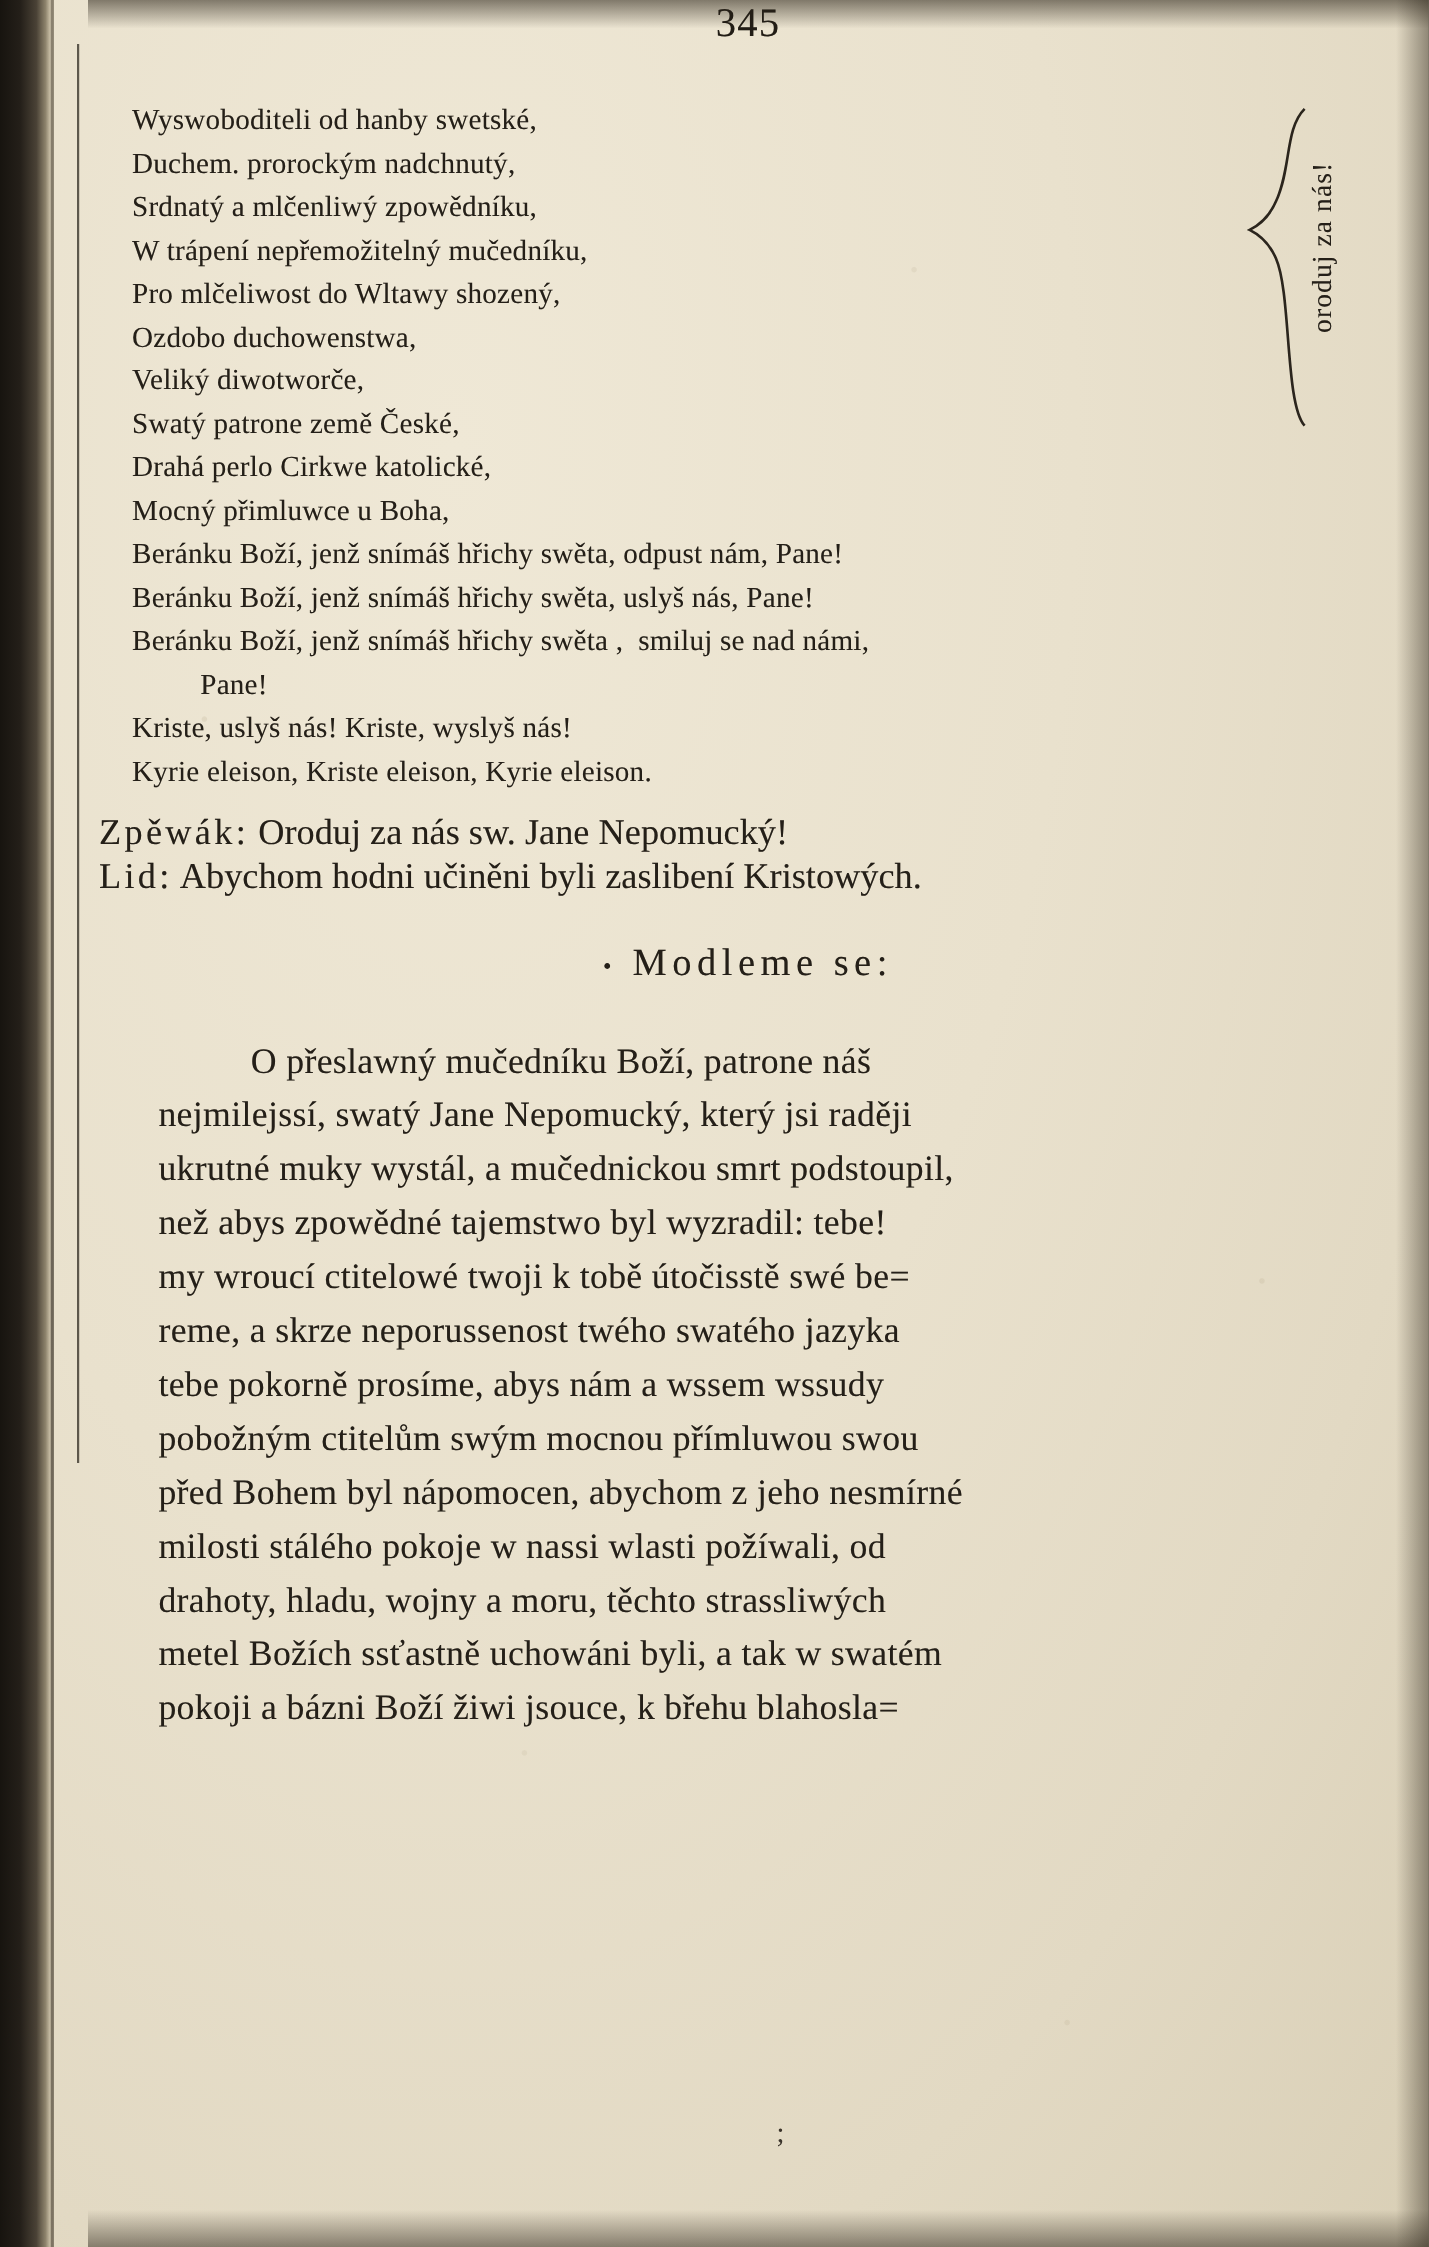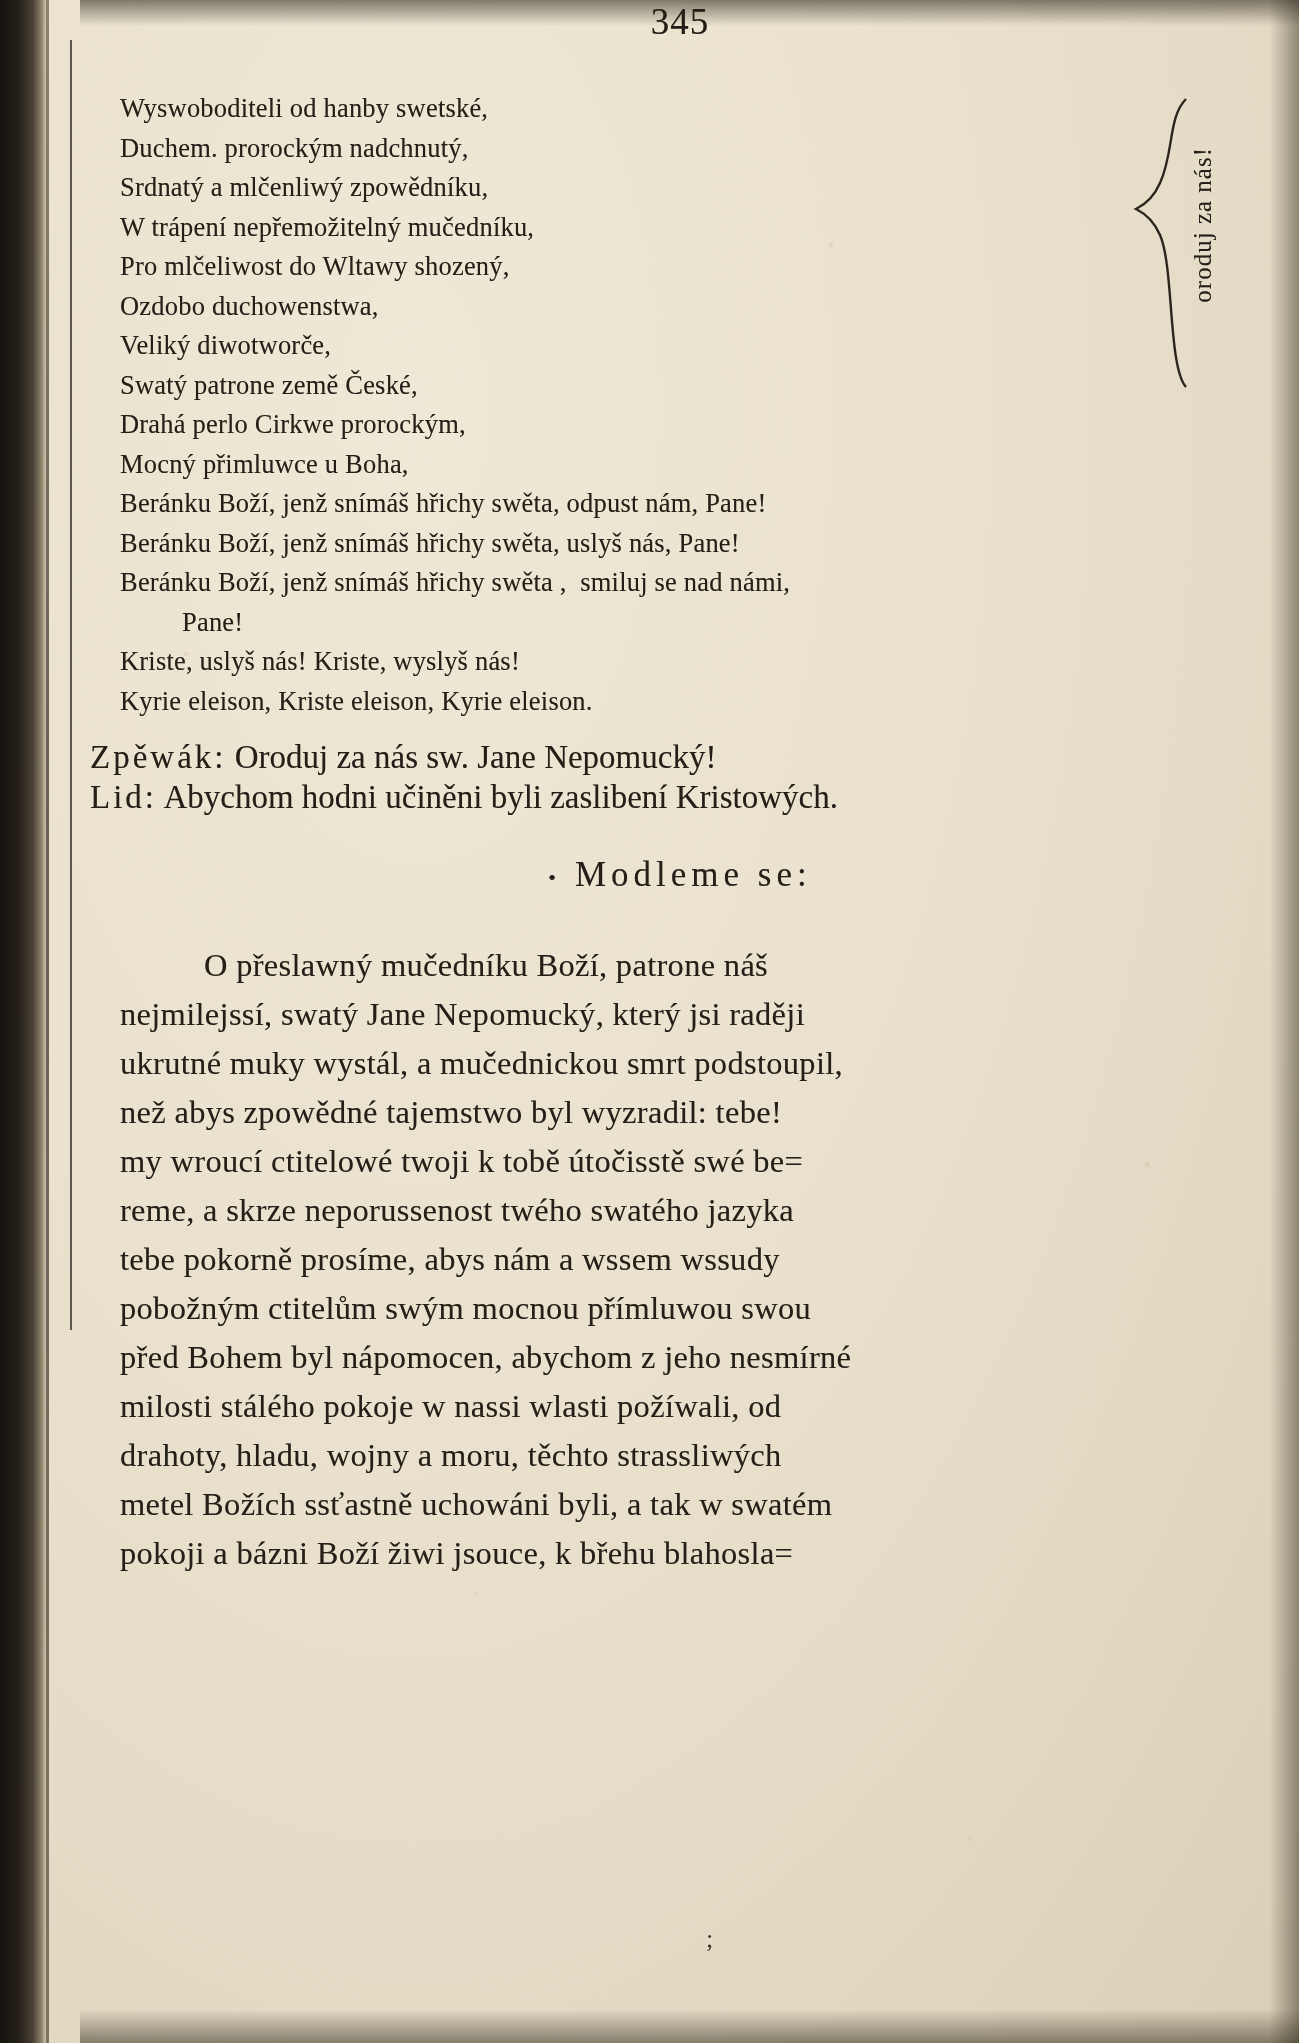--- a/index.html
+++ b/index.html
@@ -170,20 +170,21 @@
   }
 
   .prayer {
     margin-top: 46px;
     font-family: "Liberation Serif", serif;
     font-size: 32.5px;
     line-height: 49px;
     text-align: justify;
     letter-spacing: .3px;
     width: 1060px;
+    margin-left: 24px;
   }
   .prayer .first-line { text-indent: 84px; }
 
   .catchmark {
     position: absolute;
     left: 672px;
     top: 1924px;
     font-size: 26px;
     color: #3a332a;
     font-family: "Liberation Serif", serif;
@@ -206,21 +207,21 @@
 
       <div class="litany">
         <div class="ln">Wyswoboditeli od hanby swetské,</div>
         <div class="ln">Duchem. prorockým nadchnutý,</div>
         <div class="ln">Srdnatý a mlčenliwý zpowědníku,</div>
         <div class="ln">W trápení nepřemožitelný mučedníku,</div>
         <div class="ln">Pro mlčeliwost do Wltawy shozený,</div>
         <div class="ln">Ozdobo duchowenstwa,</div>
         <div class="ln">Veliký diwotworče,</div>
         <div class="ln">Swatý patrone země České,</div>
-        <div class="ln">Drahá perlo Cirkwe prorockým,</div>
+        <div class="ln">Drahá perlo Cirkwe katolické,</div>
         <div class="ln">Mocný přimluwce u Boha,</div>
 
         <div class="brace">
           <svg width="110" height="300" viewBox="0 0 110 300" fill="none" stroke="#2b251d" stroke-width="2.4">
             <path d="M78 4 C 60 22, 66 58, 52 88 C 46 102, 36 110, 28 114 C 36 118, 46 126, 52 140 C 66 172, 60 272, 78 292"></path>
           </svg>
           <div class="brace-text">oroduj za nás!</div>
         </div>
 
         <div class="ln">Beránku Boží, jenž snímáš hřichy swěta, odpust nám, Pane!</div>

